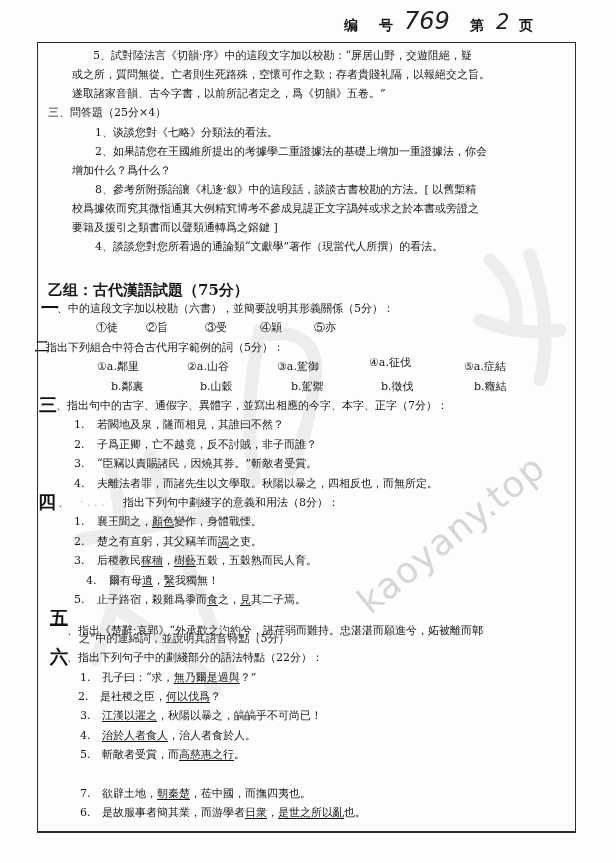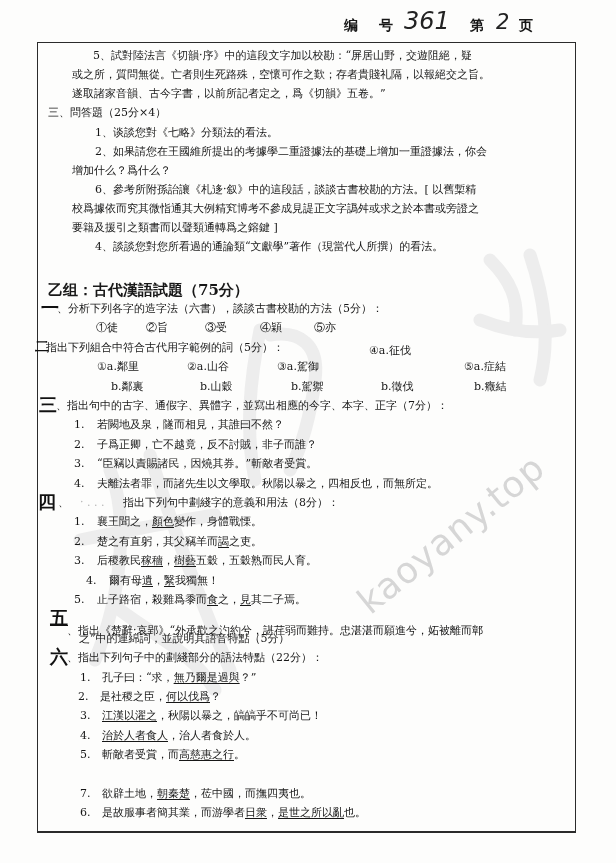--- a/index.html
+++ b/index.html
@@ -34,56 +34,56 @@
     <path d="M270 335 C300 330 320 345 315 380 C310 420 300 450 290 470"></path>
     <path d="M490 260 C510 280 520 300 515 330"></path>
     <path d="M530 255 C545 300 550 340 540 380"></path>
     <path d="M480 320 C505 330 530 335 560 330"></path>
   </g>
 </svg>
 <div class="wm-text">kaoyany.top</div>
 
 <span class="hd" style="left:344px;top:15px">编</span>
 <span class="hd" style="left:379px;top:15px">号</span>
-<span class="hd hw" style="left:404px;top:11px;font-size:24px">361</span>
+<span class="hd hw" style="left:404px;top:11px;font-size:24px">769</span>
 <span class="hd" style="left:470px;top:15px">第</span>
 <span class="hd hw" style="left:496px;top:12px;font-size:21px">2</span>
 <span class="hd" style="left:519px;top:15px">页</span>
 
 <div class="box"></div>
 
 <div class="ln" style="left:93px;top:45.6px">5、試對陸法言《切韻·序》中的這段文字加以校勘：“屏居山野，交遊阻絕，疑</div>
 <div class="ln" style="left:72px;top:64.5px">或之所，質問無從。亡者則生死路殊，空懷可作之歎；存者貴賤礼隔，以報絕交之旨。</div>
 <div class="ln" style="left:72px;top:83.5px">遂取諸家音韻、古今字書，以前所記者定之，爲《切韻》五卷。”</div>
 
 <div class="ln" style="left:48px;top:103px">三、問答題（25分×4）</div>
 <div class="ln" style="left:95px;top:122.5px">1、谈談您對《七略》分類法的看法。</div>
 <div class="ln" style="left:95px;top:141.5px">2、如果請您在王國維所提出的考據學二重證據法的基礎上增加一重證據法，你会</div>
 <div class="ln" style="left:72px;top:160.5px">增加什么？爲什么？</div>
-<div class="ln" style="left:95px;top:179.5px">6、參考所附孫詒讓《札迻·叙》中的這段話，談談古書校勘的方法。[ 以舊槧精</div>
+<div class="ln" style="left:95px;top:179.5px">8、參考所附孫詒讓《札迻·叙》中的這段話，談談古書校勘的方法。[ 以舊槧精</div>
 <div class="ln" style="left:72px;top:198.5px">校爲據依而究其微恉通其大例精䆒博考不參成見諟正文字譌舛或求之於本書或旁證之</div>
 <div class="ln" style="left:72px;top:217.5px">要籍及援引之類書而以聲類通轉爲之鎔鍵 ]</div>
 <div class="ln" style="left:95px;top:236.5px">4、談談您對您所看過的通論類“文獻學”著作（現當代人所撰）的看法。</div>
 
 <div class="title" style="left:48px;top:279px">乙组：古代漢語試題（75分）</div>
 
 <span class="mk" style="left:41px;top:297px">一</span>
-<div class="ln" style="left:57px;top:299px">、分析下列各字的造字法（六書），談談古書校勘的方法（5分）：</div>
+<div class="ln" style="left:57px;top:299px">、中的這段文字加以校勘（六書），並簡要說明其形義關係（5分）：</div>
 <div class="ln" style="left:96px;top:318.4px">①徒</div>
 <div class="ln" style="left:146px;top:318.4px">②旨</div>
 <div class="ln" style="left:205px;top:318.4px">③受</div>
 <div class="ln" style="left:260px;top:318.4px">④穎</div>
 <div class="ln" style="left:314px;top:318.4px">⑤亦</div>
 
 <span class="mk" style="left:35px;top:335px;font-size:14px">二</span>
 <div class="ln" style="left:46px;top:337.8px">指出下列組合中符合古代用字範例的詞（5分）：</div>
 <div class="ln" style="left:97px;top:357.2px">①a.鄰里</div>
 <div class="ln" style="left:187px;top:357.2px">②a.山谷</div>
 <div class="ln" style="left:277px;top:357.2px">③a.駕御</div>
-<div class="ln" style="left:369px;top:341px">④a.征伐</div>
+<div class="ln" style="left:369px;top:353px">④a.征伐</div>
 <div class="ln" style="left:464px;top:357.2px">⑤a.症結</div>
 <div class="ln" style="left:111px;top:376.6px">b.鄰裏</div>
 <div class="ln" style="left:200px;top:376.6px">b.山穀</div>
 <div class="ln" style="left:291px;top:377px">b.駕禦</div>
 <div class="ln" style="left:381px;top:376.6px">b.徵伐</div>
 <div class="ln" style="left:474px;top:376.6px">b.癥結</div>
 
 <span class="mk" style="left:39px;top:394px">三</span>
 <div class="ln" style="left:56px;top:396px">、指出句中的古字、通假字、異體字，並寫出相應的今字、本字、正字（7分）：</div>
 <div class="ln" style="left:74px;top:415.4px"><span class="num" style="width:23px">1.</span><span>若闕地及泉，隧而相見，其誰曰不然？</span></div>

